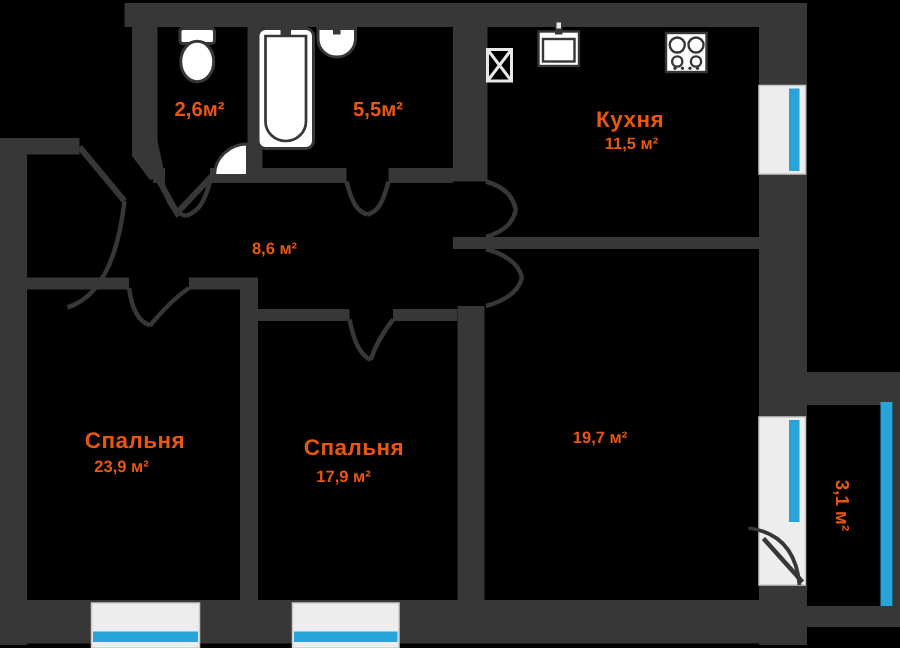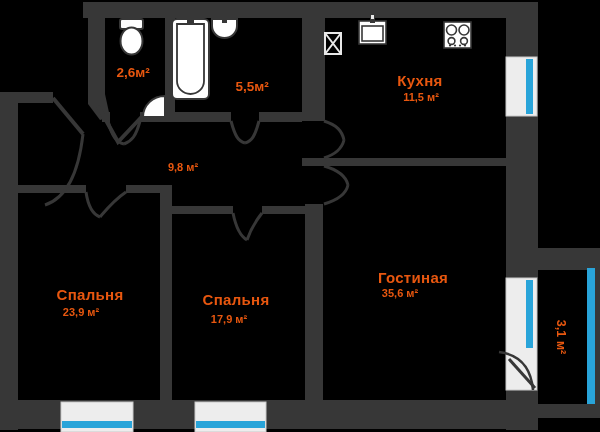--- a/index.html
+++ b/index.html
@@ -122,30 +122,29 @@
           <circle cx="450" cy="45.5" r="1.1"></circle>
             <circle cx="455" cy="45.5" r="1.1"></circle>
           <circle cx="460" cy="45.5" r="1.1"></circle>
             <circle cx="465" cy="45.5" r="1.1"></circle>
         </g>
       </g>
     </g>
   </svg>
 
   <div class="lbl small" style="left:133px;top:73px">2,6м²</div>
-  <div class="lbl small" style="left:252px;top:87px">5,5м²</div>
+  <div class="lbl small" style="left:252px;top:73px">5,5м²</div>
 
   <div class="lbl name" style="left:420px;top:80px">Кухня</div>
   <div class="lbl area" style="left:421px;top:97px">11,5 м²</div>
 
-  <div class="lbl area" style="left:183px;top:167px">9,8 м²</div>
+  <div class="lbl area" style="left:183px;top:167px">8,6 м²</div>
 
   <div class="lbl name" style="left:90px;top:294px">Спальня</div>
   <div class="lbl area" style="left:81px;top:312px">23,9 м²</div>
 
   <div class="lbl name" style="left:236px;top:299px">Спальня</div>
   <div class="lbl area" style="left:229px;top:319px">17,9 м²</div>
 
-  <div class="lbl name" style="left:413px;top:277px">Гостиная</div>
-  <div class="lbl area" style="left:400px;top:293px">35,6 м²</div>
+  <div class="lbl area" style="left:400px;top:293px">19,7 м²</div>
 
   <div class="lbl rot" style="left:561px;top:337px">3,1 м²</div>
 </div>
 
 </body></html>

